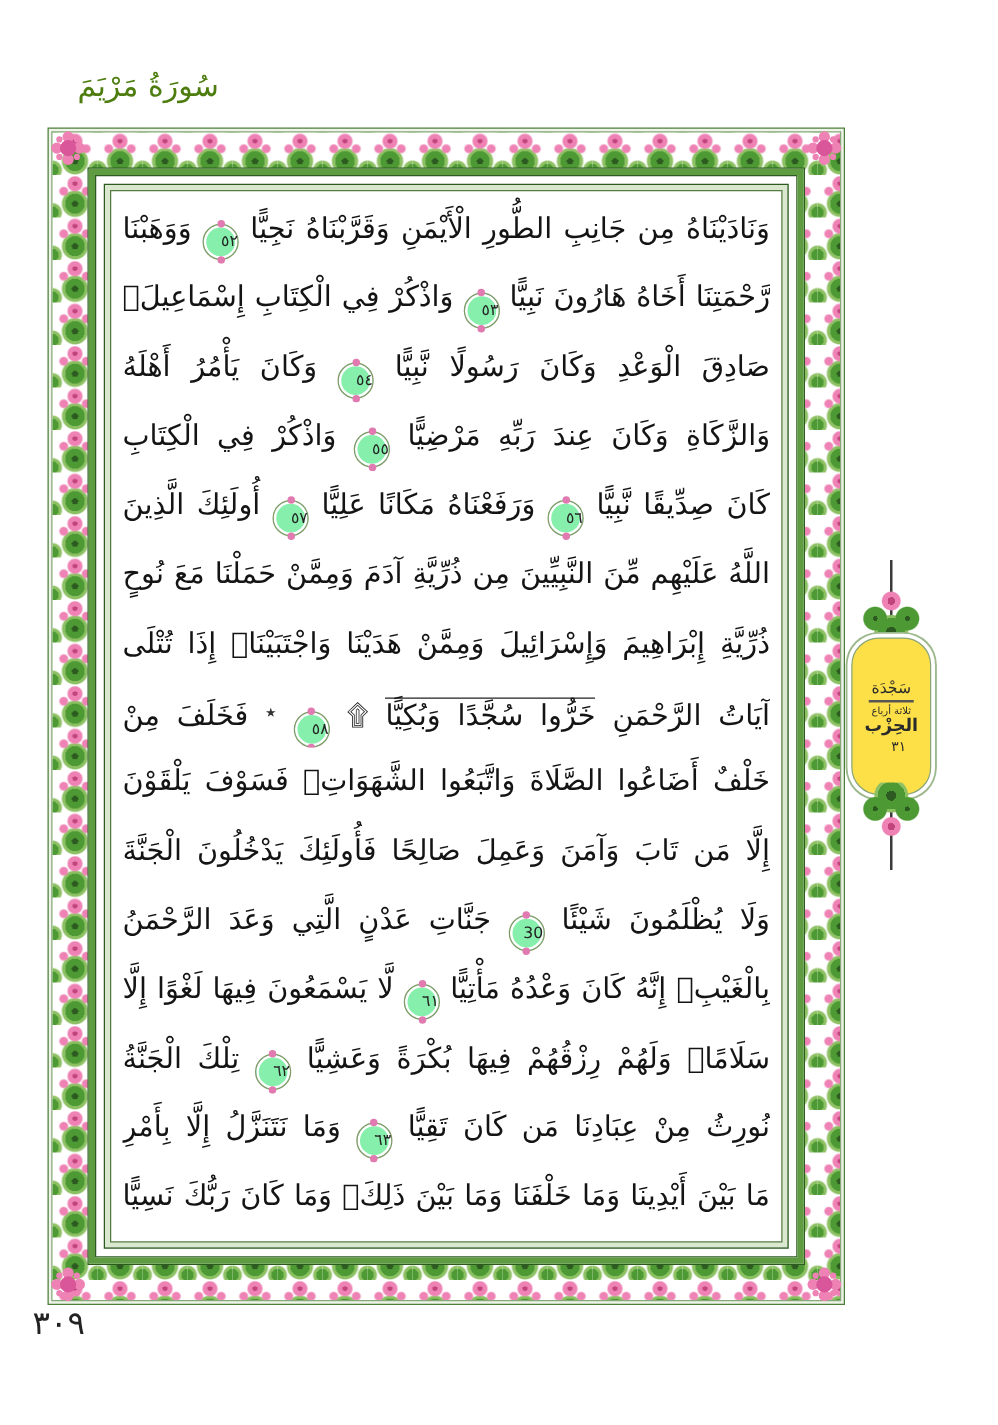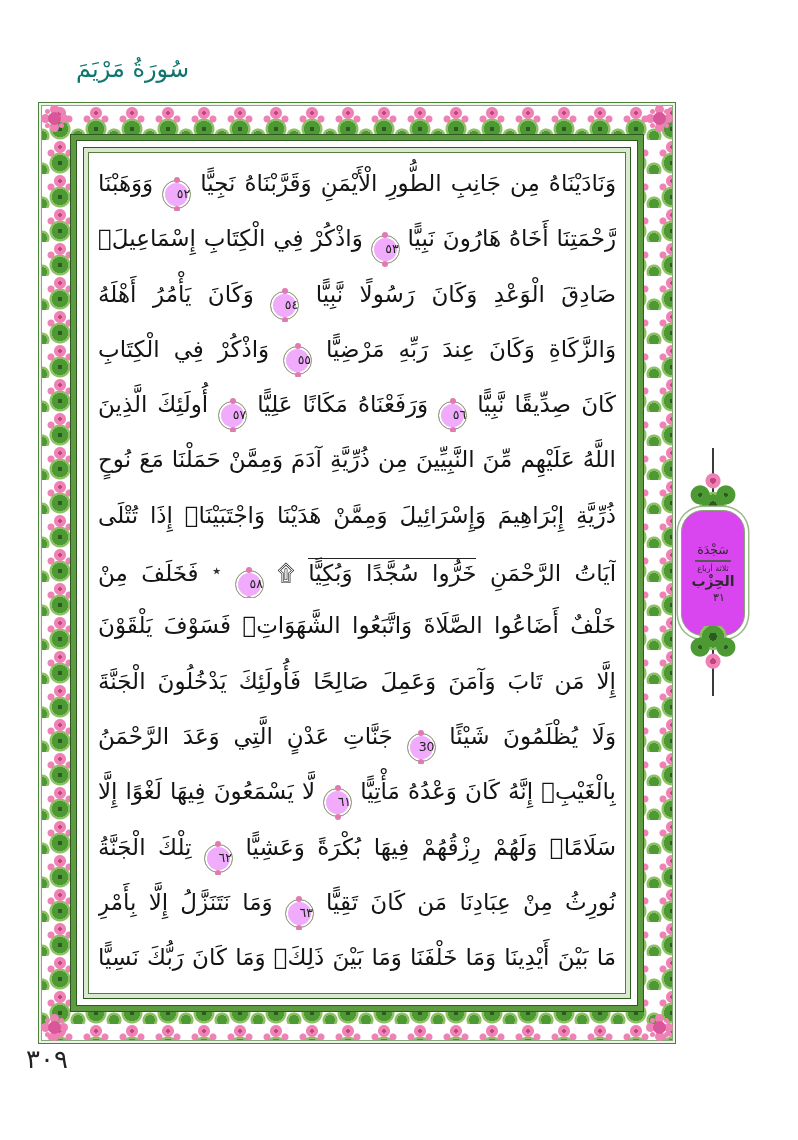--- a/index.html
+++ b/index.html
@@ -1,20 +1,20 @@
 <!DOCTYPE html>
 <html lang="ar"><head>
 <meta charset="utf-8">
 <style>
   html,body{margin:0;padding:0;background:#fff;}
   .page{position:relative;width:798px;height:1140px;background:#fff;overflow:hidden;
         font-family:"DejaVu Sans",sans-serif;color:#1a1a1a;}
 
   
-  .hdr{position:absolute;font-size:24px;color:#0f766e;direction:rtl;white-space:nowrap;margin-left:14px;}
+  .hdr{position:absolute;font-size:24px;color:#4d7c0f;direction:rtl;white-space:nowrap;}
   .hdr-juz{top:52px;right:128px;}
   .hdr-surah{top:55px;left:62px;}
 
   
   .frame{position:absolute;left:42px;top:106px;width:630px;height:934px;
     background-color:#fff;
     background-image:
       radial-gradient(circle at 18px 7px,  #c2447d 0 2px, #ee82b4 2px 5.5px, rgba(0,0,0,0) 6.5px),
       radial-gradient(circle at 9px 13px,  #ee82b4 0 3px, rgba(0,0,0,0) 4px),
       radial-gradient(circle at 27px 13px, #ee82b4 0 3px, rgba(0,0,0,0) 4px),
@@ -31,40 +31,40 @@
   .cflower{position:absolute;width:13px;height:13px;border-radius:50%;background:#d9569a;
     box-shadow:0 -9px 0 -2px #ee82b4,0 9px 0 -2px #ee82b4,-9px 0 0 -2px #ee82b4,9px 0 0 -2px #ee82b4,
     -7px -7px 0 -4px #ee82b4,7px -7px 0 -4px #ee82b4,-7px 7px 0 -4px #ee82b4,7px 7px 0 -4px #ee82b4;}
   .cf-tl{left:6px;top:6px;} .cf-tr{right:6px;top:6px;} .cf-bl{left:6px;bottom:6px;} .cf-br{right:6px;bottom:6px;}
 
   
   .line{height:55.3px;line-height:55.3px;font-size:23px;white-space:normal;
         text-align:justify;text-align-last:justify;overflow:hidden;color:#141414;}
   .overline{border-top:1.6px solid #222;padding-top:1px;margin-top:32px;}
   .ayah-marker{position:relative;display:inline-block;width:27px;height:27px;border-radius:50%;
-    background:#f0abfc;border:1px solid #84996a;box-shadow:inset 0 0 0 2px #fff;
+    background:#86efac;border:1px solid #84996a;box-shadow:inset 0 0 0 2px #fff;
     font-size:12.5px;line-height:26px;text-align:right;vertical-align:-7px;color:#222;}
   .ayah-marker::before,.ayah-marker::after{content:'';position:absolute;left:50%;margin-left:-3px;
     width:6px;height:6px;border-radius:50%;background:#e07ab0;}
   .ayah-marker::before{top:-4px;} .ayah-marker::after{bottom:-4px;}
   .sajdah-sign{font-size:23px;} .hizb-star{font-size:17px;vertical-align:5px;color:#333;}
 
   
   .medallion{position:absolute;left:676px;top:448px;width:74px;height:248px;}
   .med-line{position:absolute;left:50%;top:0;bottom:0;width:1.5px;margin-left:-0.75px;background:#3a3a3a;}
   .med-cap{position:absolute;left:50%;width:56px;height:44px;transform:translateX(-50%);
     background:
       radial-gradient(circle at 50% 20%, #c2447d 0 3px, #ee82b4 3px 7px, rgba(0,0,0,0) 8px),
       radial-gradient(circle at 27% 52%, #2c5a20 0 2px, #4d9a34 2px 9px, rgba(0,0,0,0) 10px),
       radial-gradient(circle at 73% 52%, #2c5a20 0 2px, #4d9a34 2px 9px, rgba(0,0,0,0) 10px),
       radial-gradient(circle at 50% 76%, #2c5a20 0 4px, #4d9a34 4px 11px, #8cc063 11px 13px, rgba(0,0,0,0) 14px);}
   .med-cap-top{top:24px;}
   .med-cap-bottom{bottom:26px;transform:translateX(-50%) scaleY(-1);}
   .med-body{position:absolute;left:50%;top:62px;transform:translateX(-50%);
-    width:62px;height:124px;background:#d946ef;border:1.5px solid #8aa578;border-radius:22px;
+    width:62px;height:124px;background:#fde047;border:1.5px solid #8aa578;border-radius:22px;
     box-shadow:0 0 0 3px #fff, 0 0 0 4.5px #9db88c;
     display:flex;flex-direction:column;align-items:center;justify-content:center;direction:rtl;color:#2a2a2a;}
   .med-sajdah{font-size:12.5px;} .med-div{width:36px;height:1.2px;background:#555;margin:3px 0 2px 0;}
   .med-frac{font-size:8px;} .med-hizb{font-size:14px;font-weight:bold;} .med-num{font-size:11px;margin-top:2px;margin-left:12px;}
 
   
   .pagenum{position:absolute;left:26px;top:1044px;width:630px;text-align:left;
     font-size:26px;color:#222;direction:rtl;}
 </style>
 </head>

